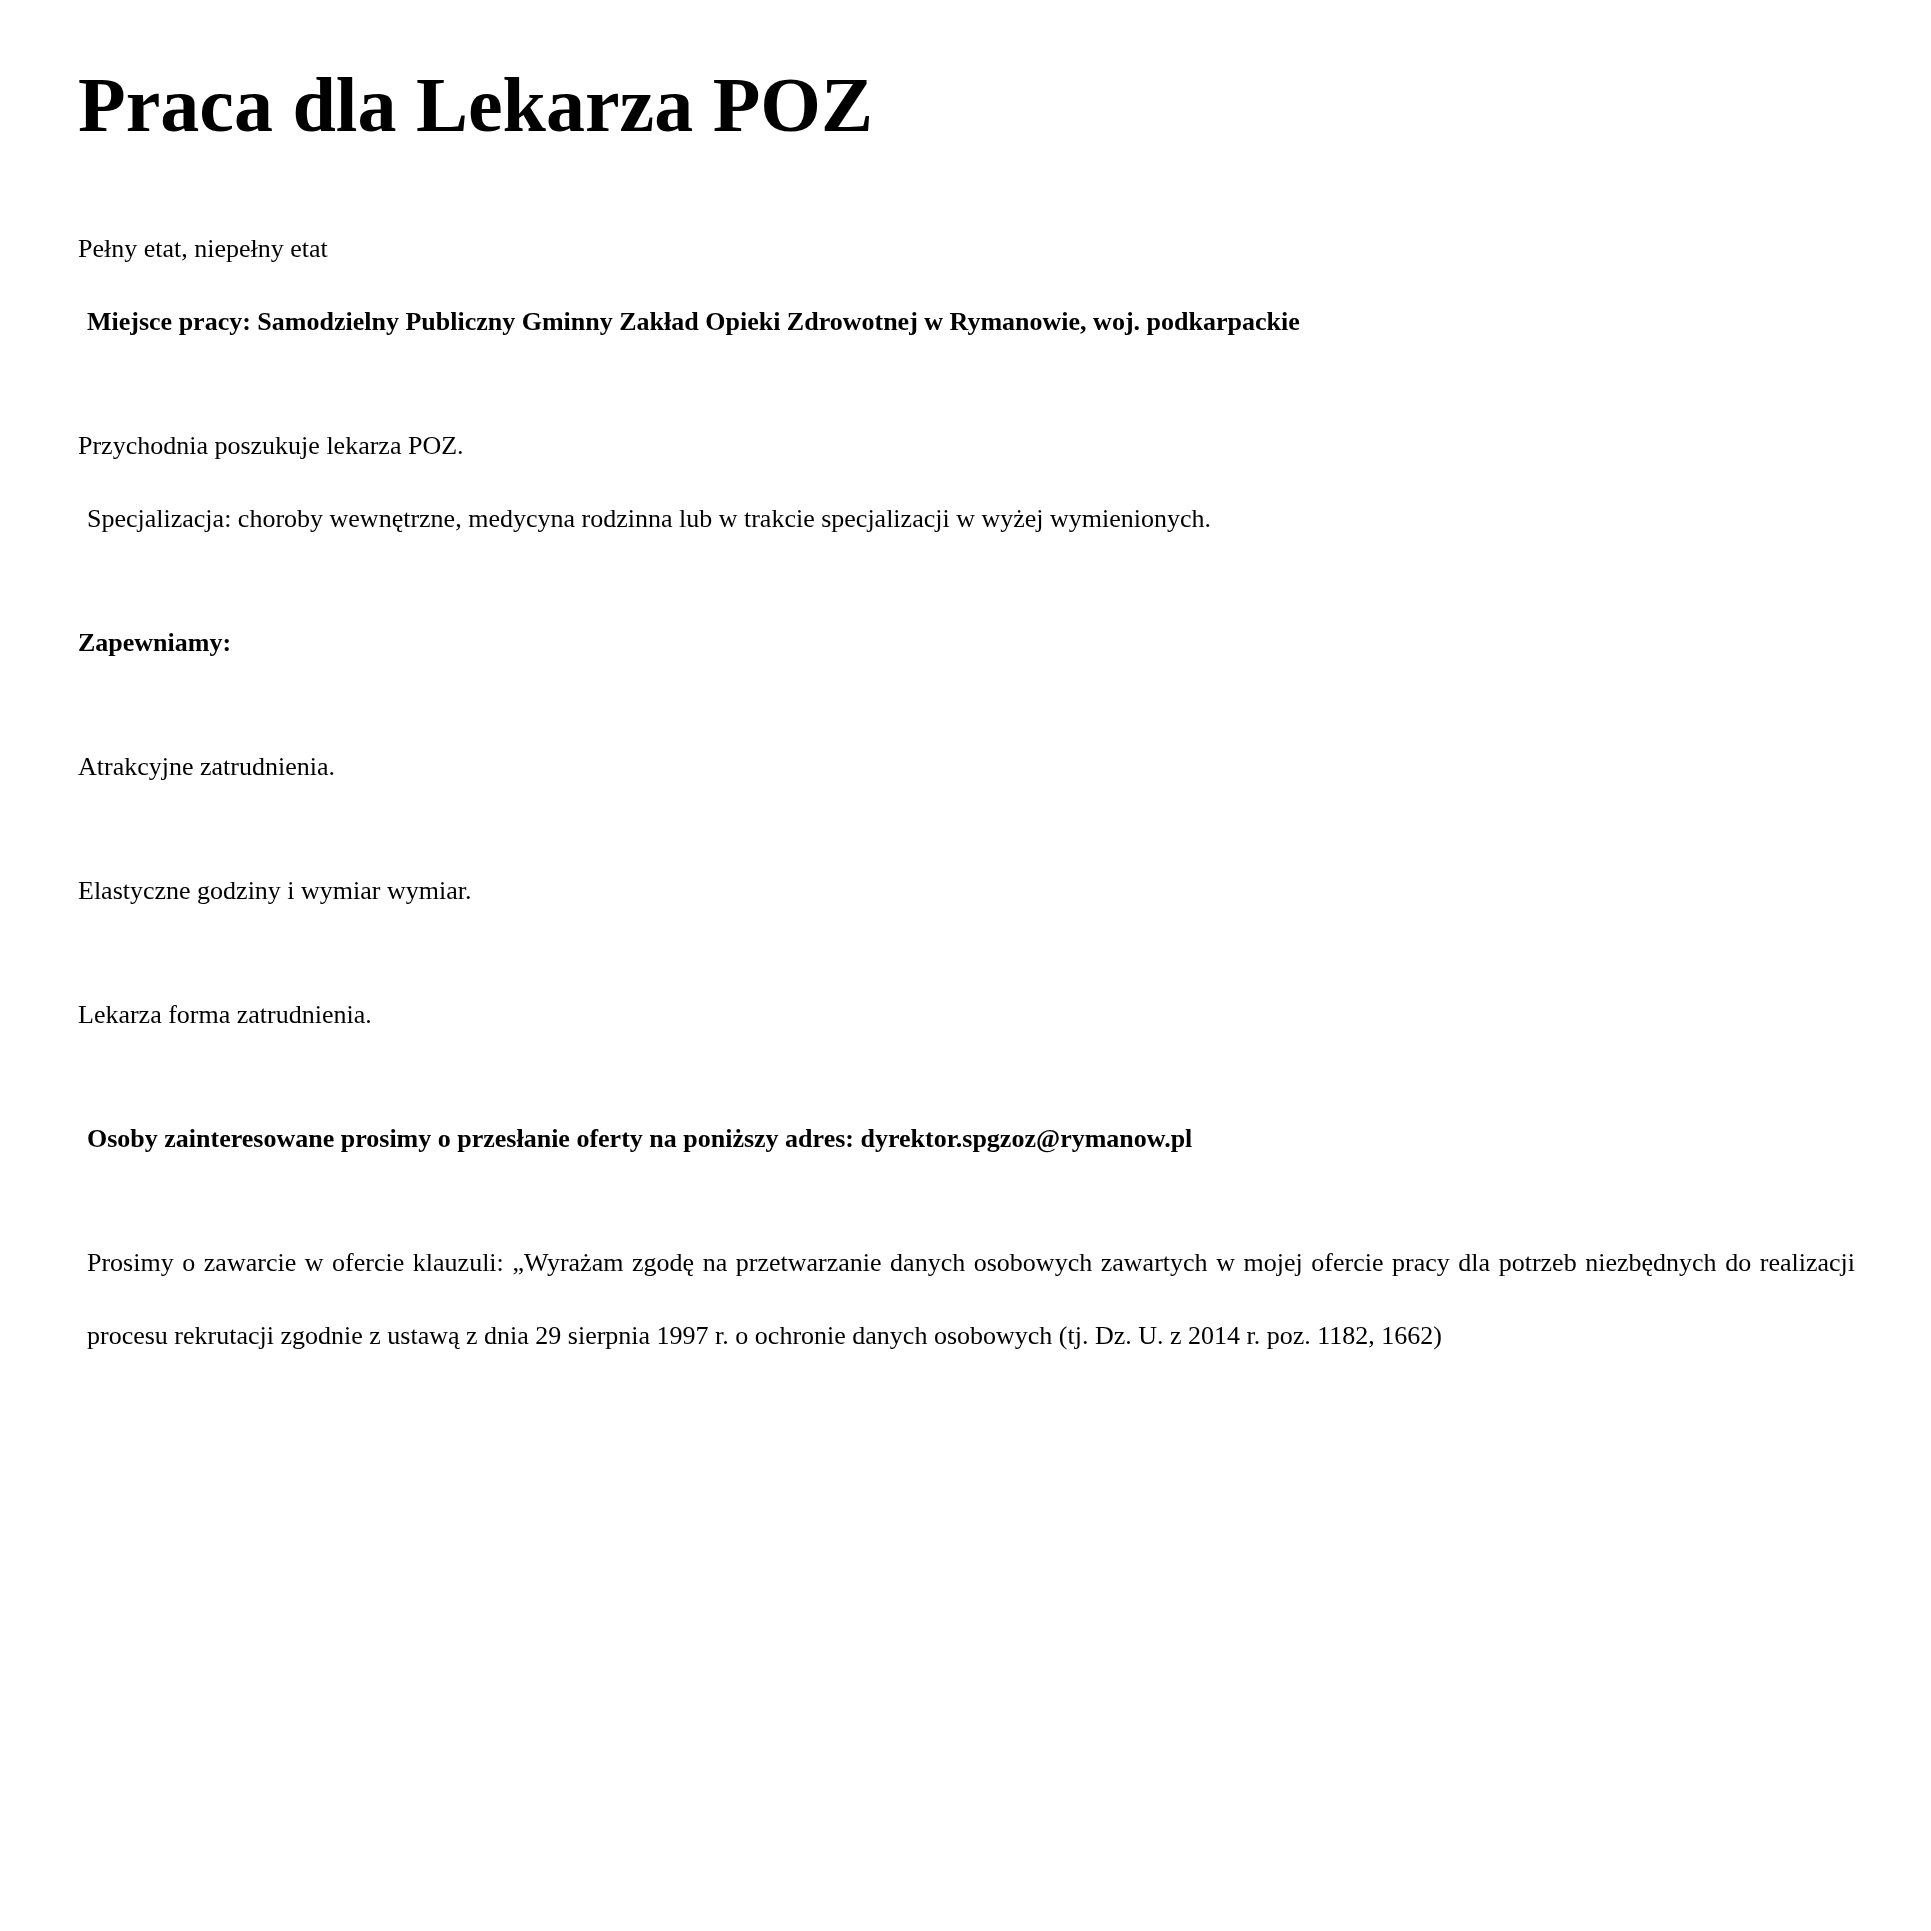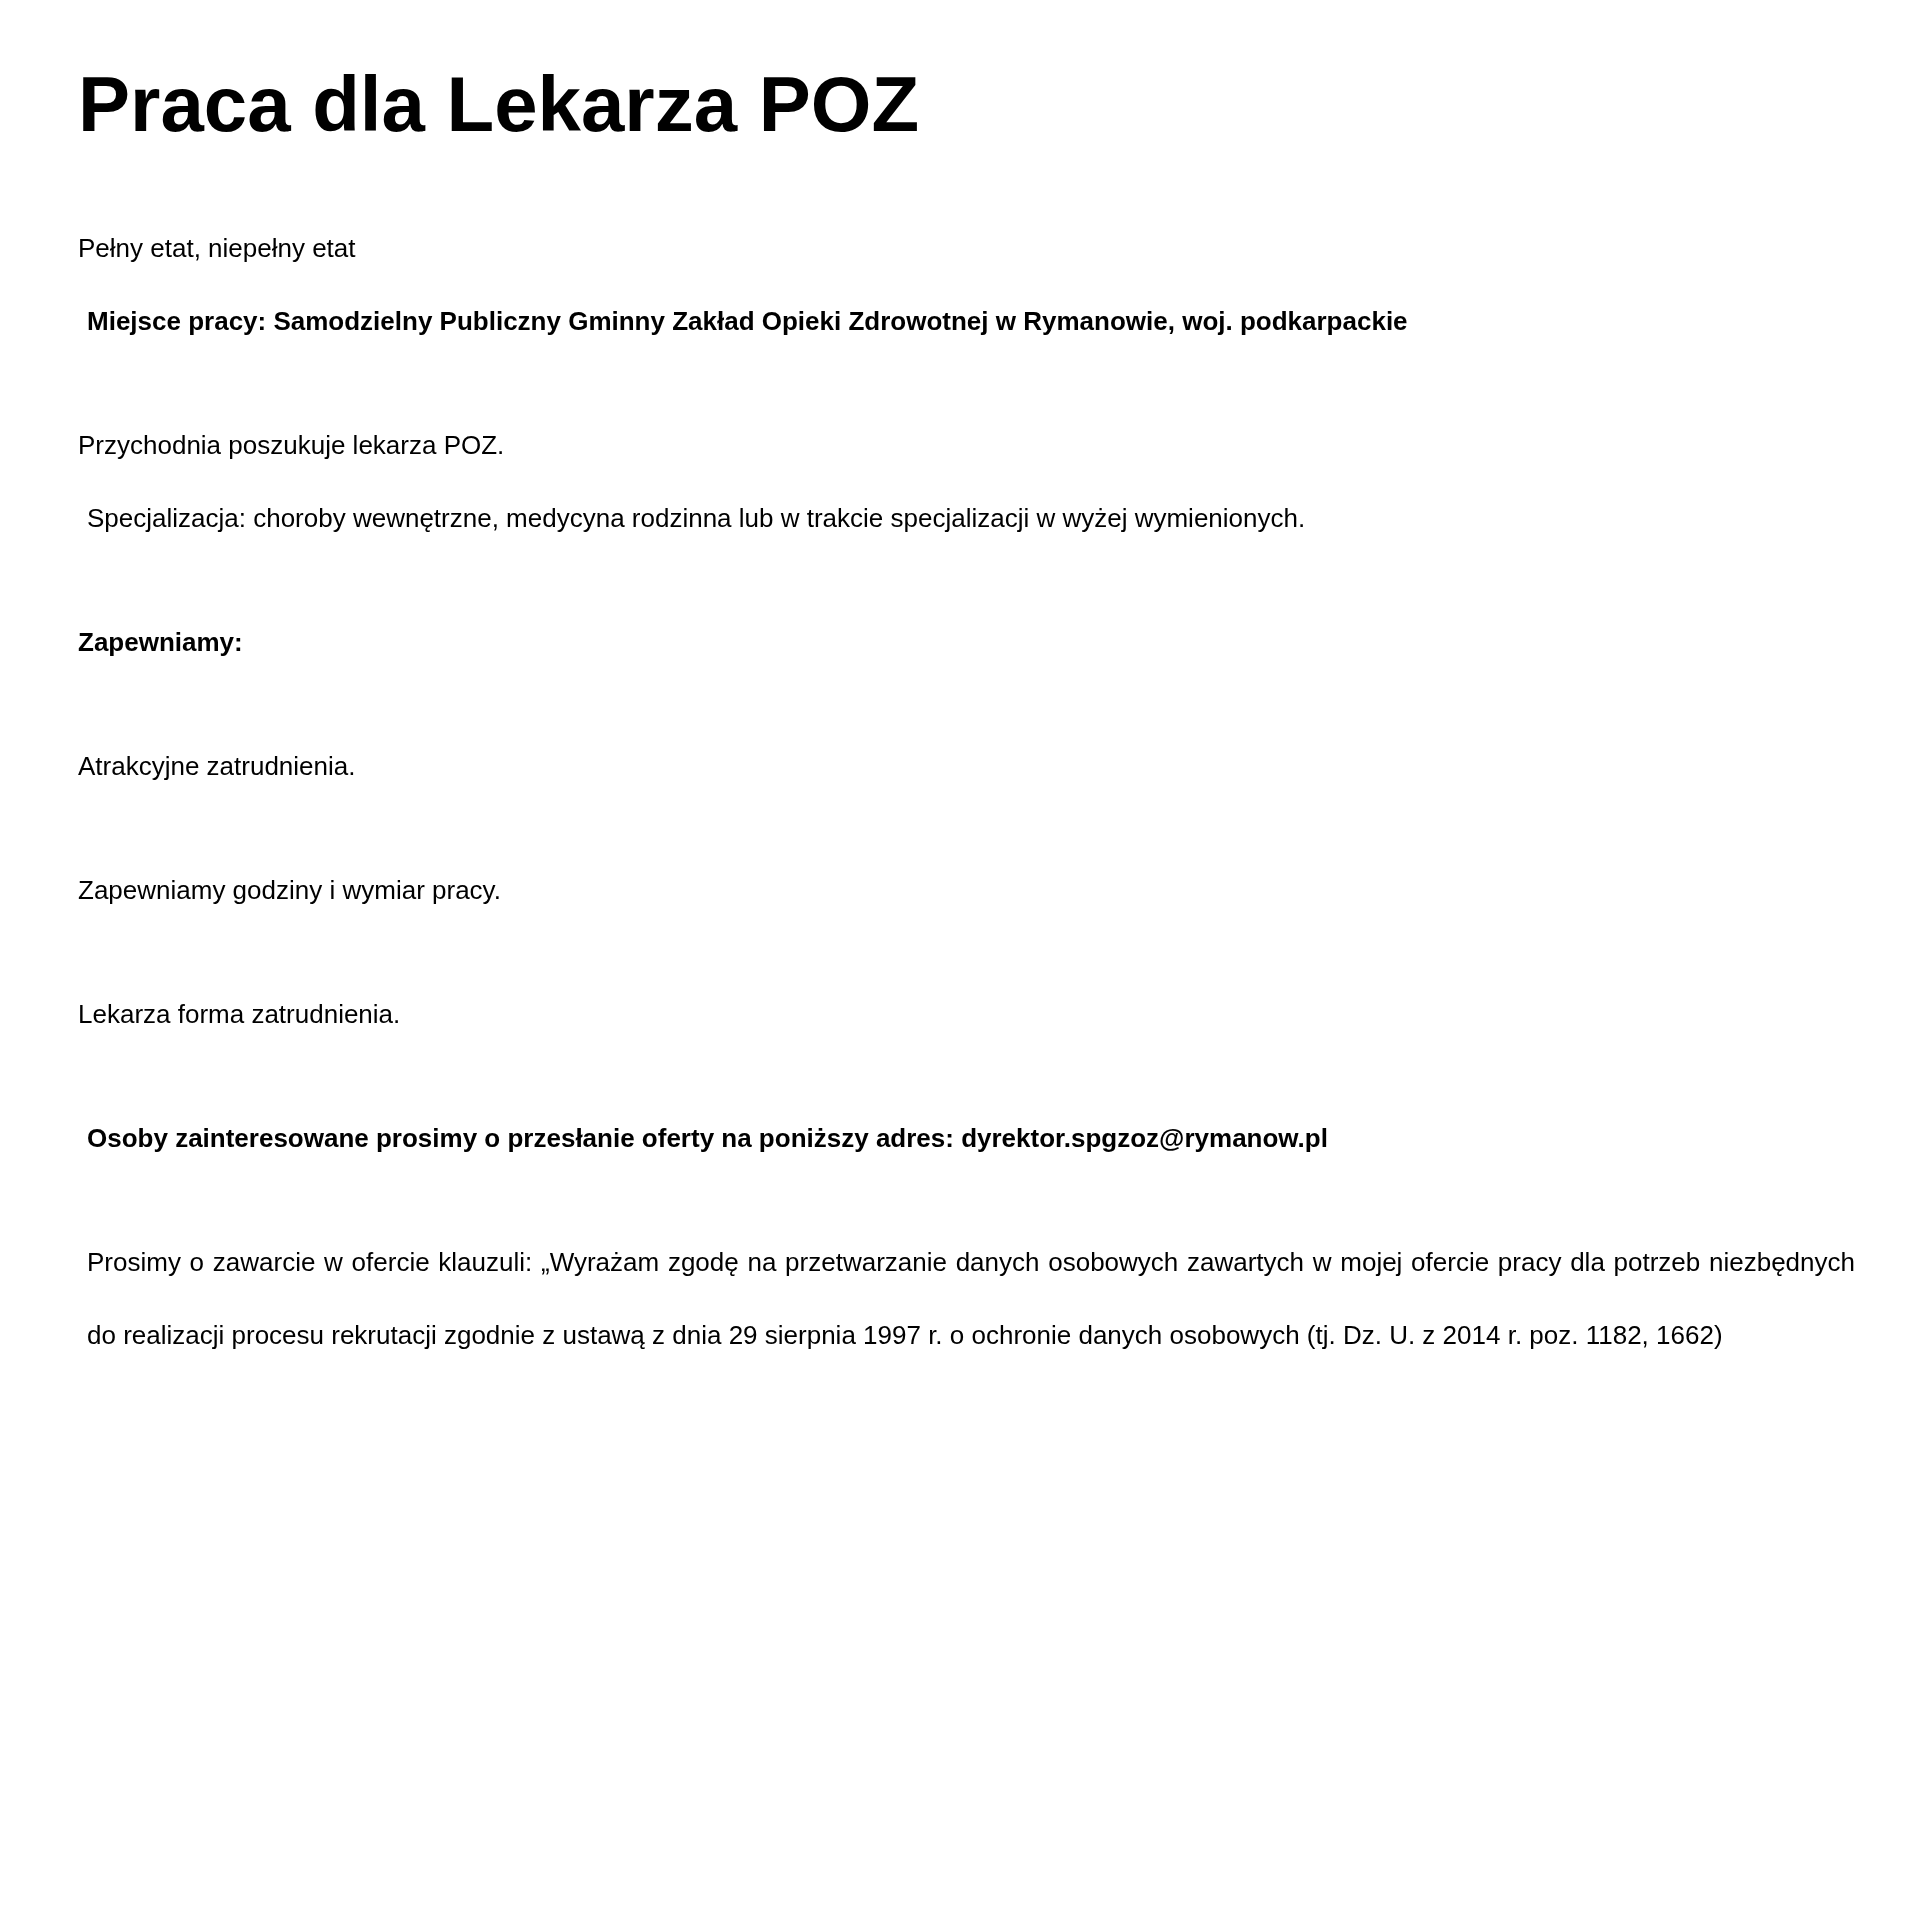--- a/index.html
+++ b/index.html
@@ -7,21 +7,21 @@
     padding: 0;
     background: #ffffff;
   }
   .page {
     position: relative;
     width: 1931px;
     height: 1931px;
     box-sizing: border-box;
     background: #ffffff;
     color: #000000;
-    font-family: Liberation Sans, sans-serif;
+    font-family: Liberation Serif, serif;
     padding: 44px 76px 0 78px;
     overflow: hidden;
   }
   h1.doc-title {
     font-size: 78px;
     font-weight: 700;
     line-height: 1.15;
     margin: 16.4px 0 62px 0;
     letter-spacing: 0;
   }
@@ -55,21 +55,21 @@
   <p class="para bold justify">Miejsce pracy: Samodzielny Publiczny Gminny Zakład Opieki Zdrowotnej w&nbsp;Rymanowie, woj. podkarpackie</p>
 
   <p class="para tight">Przychodnia poszukuje lekarza POZ.</p>
 
   <p class="para justify">Specjalizacja: choroby wewnętrzne, medycyna rodzinna lub w&nbsp;trakcie specjalizacji w&nbsp;wyżej wymienionych.</p>
 
   <p class="para bold">Zapewniamy:</p>
 
   <p class="para">Atrakcyjne zatrudnienia.</p>
 
-  <p class="para">Zapewniamy godziny i wymiar pracy.</p>
+  <p class="para">Elastyczne godziny i wymiar wymiar.</p>
 
   <p class="para">Lekarza forma zatrudnienia.</p>
 
   <p class="para bold justify">Osoby zainteresowane prosimy o&nbsp;przesłanie oferty na poniższy adres: dyrektor.spgzoz@rymanow.pl</p>
 
 
   <p class="para justify">Prosimy o&nbsp;zawarcie w&nbsp;ofercie klauzuli: „Wyrażam zgodę na przetwarzanie danych osobowych zawartych w&nbsp;mojej ofercie pracy dla potrzeb niezbędnych do realizacji procesu rekrutacji zgodnie z&nbsp;ustawą z&nbsp;dnia 29 sierpnia 1997 r. o&nbsp;ochronie danych osobowych (tj. Dz. U. z&nbsp;2014 r. poz. 1182, 1662)</p>
 
 </div>
 

